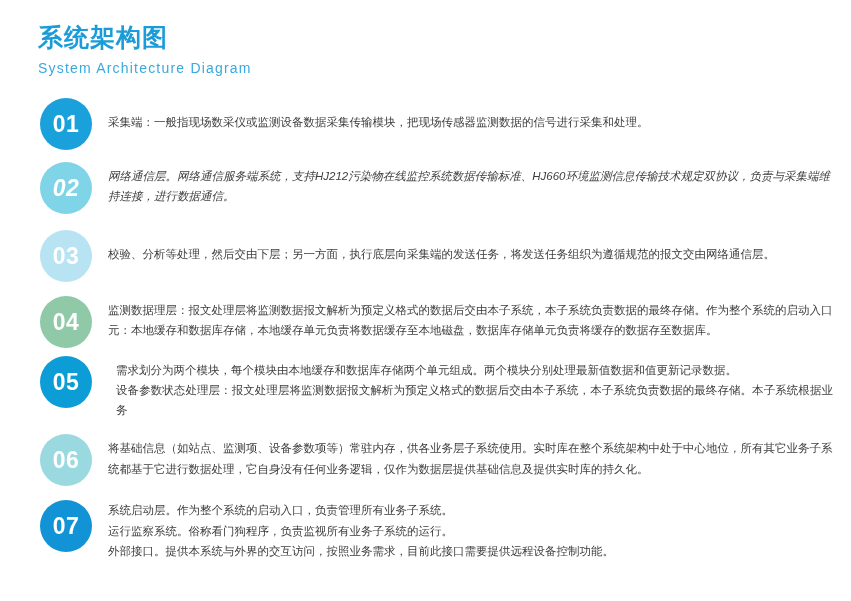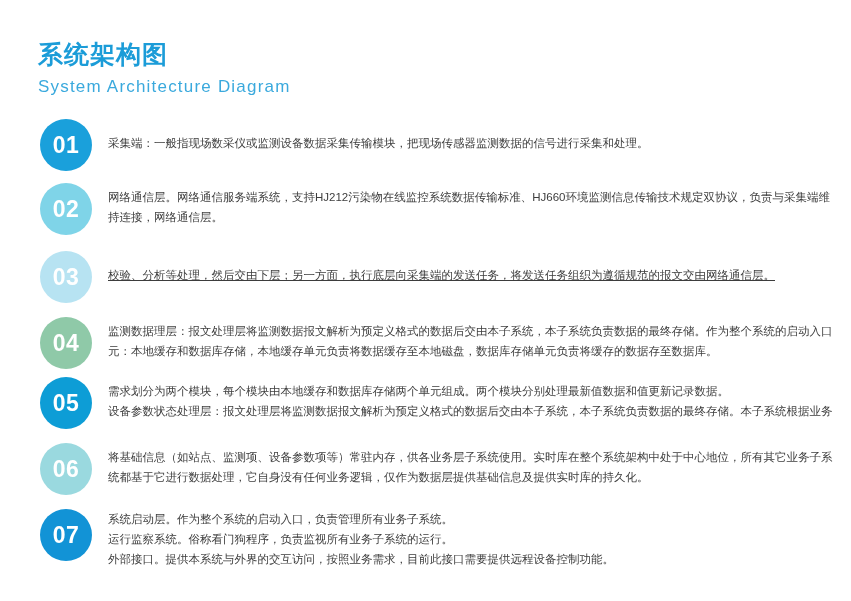--- a/index.html
+++ b/index.html
@@ -14,32 +14,31 @@
     overflow: hidden;
   }
   .page {
     position: relative;
     width: 851px;
     height: 601px;
     box-sizing: border-box;
   }
   .header {
     padding: 22px 0 0 38px;
-    margin-top: 17px;
   }
   .title-cn {
     font-size: 25px;
     font-weight: bold;
     color: #1b9cd8;
     letter-spacing: 1px;
     line-height: 1.2;
     margin: 0;
   }
   .title-en {
-    font-size: 17px;
+    font-size: 14px;
     color: #3aa9dd;
     letter-spacing: 1.2px;
     margin: 8px 0 0 0;
     font-weight: normal;
   }
   .rows {
     margin-top: 22px;
     padding-left: 40px;
     padding-right: 18px;
   }
@@ -69,27 +68,27 @@
     padding-left: 16px;
     padding-top: 4px;
     text-align: justify;
   }
   .row-text .line {
     display: block;
   }
   
   .row-1 { margin-top: 4px; }
   .row-1 .row-text { padding-top: 14px; }
-  .row-2 { margin-top: 12px; }
+  .row-2 { margin-top: 12px; font-style: italic; }
   .row-2 .row-text { padding-top: 4px; }
   .row-3 { margin-top: 16px; }
-  .row-3 .row-text { padding-top: 14px; text-decoration: underline; }
+  .row-3 .row-text { padding-top: 14px; }
   .row-4 { margin-top: 14px; }
   .row-4 .row-text { padding-top: 4px; }
-  .row-5 { margin-top: 6px; }
+  .row-5 { margin-top: 6px; gap: 8px; }
   .row-5 .row-text { padding-top: 4px; }
   .row-6 { margin-top: 14px; }
   .row-6 .row-text { padding-top: 4px; }
   .row-7 { margin-top: 14px; justify-content: center; }
   .row-7 .row-text { padding-top: 0px; }
 </style>
 </head>
 <body>
 
 <div class="page">
@@ -105,21 +104,21 @@
       <div class="badge" style="background:#1aa0db;">01</div>
       <div class="row-text">
         <span class="line">采集端：一般指现场数采仪或监测设备数据采集传输模块，把现场传感器监测数据的信号进行采集和处理。</span>
       </div>
     </div>
 
     <div class="row row-2">
       <div class="badge" style="background:#7fd4e8;">02</div>
       <div class="row-text">
         <span class="line">网络通信层。网络通信服务端系统，支持HJ212污染物在线监控系统数据传输标准、HJ660环境监测信息传输技术规定双协议，负责与采集端维</span>
-        <span class="line">持连接，网络通信层。</span>
+        <span class="line">持连接，进行数据通信。</span>
       </div>
     </div>
 
     <div class="row row-3">
       <div class="badge" style="background:#b7e3f2;">03</div>
       <div class="row-text">
         <span class="line">校验、分析等处理，然后交由下层；另一方面，执行底层向采集端的发送任务，将发送任务组织为遵循规范的报文交由网络通信层。</span>
       </div>
     </div>
 

